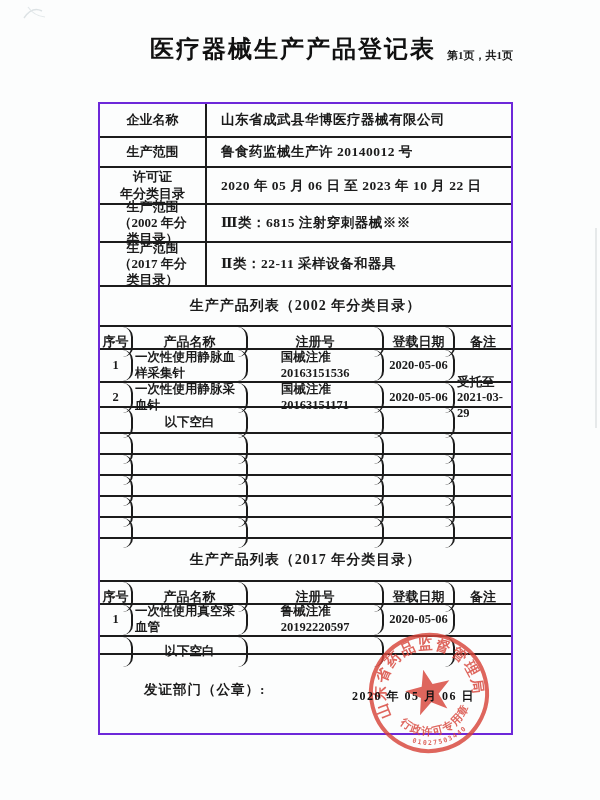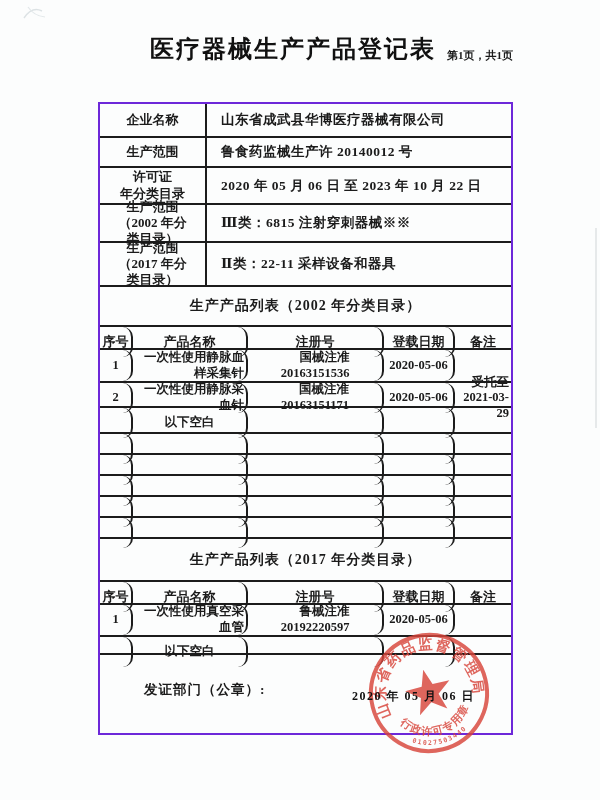--- a/index.html
+++ b/index.html
@@ -39,21 +39,21 @@
   
   .section-title{
     display:flex;align-items:center;justify-content:center;
     font-size:14px;font-weight:bold;letter-spacing:1px;
     border-bottom:2px solid #1c1c1c;
   }
   
   .pc{
     border-right:2px solid #1c1c1c;
     display:flex;align-items:center;justify-content:center;
-    text-align:right;font-size:12.5px;font-weight:bold;
+    text-align:left;font-size:12.5px;font-weight:bold;
     white-space:pre-line;line-height:1.25;padding:15px 2px;border-radius:10px;
   }
   .pc.c1{width:33px;}
   .pc.c2{width:115px;}
   .pc.c3{width:136px;}
   .pc.c4{width:71px;}
   .pc.c5{flex:1;border-right:none;}
   .phead .pc{font-size:13px;}
   
   .footer-box{position:relative;border-bottom:none;}

